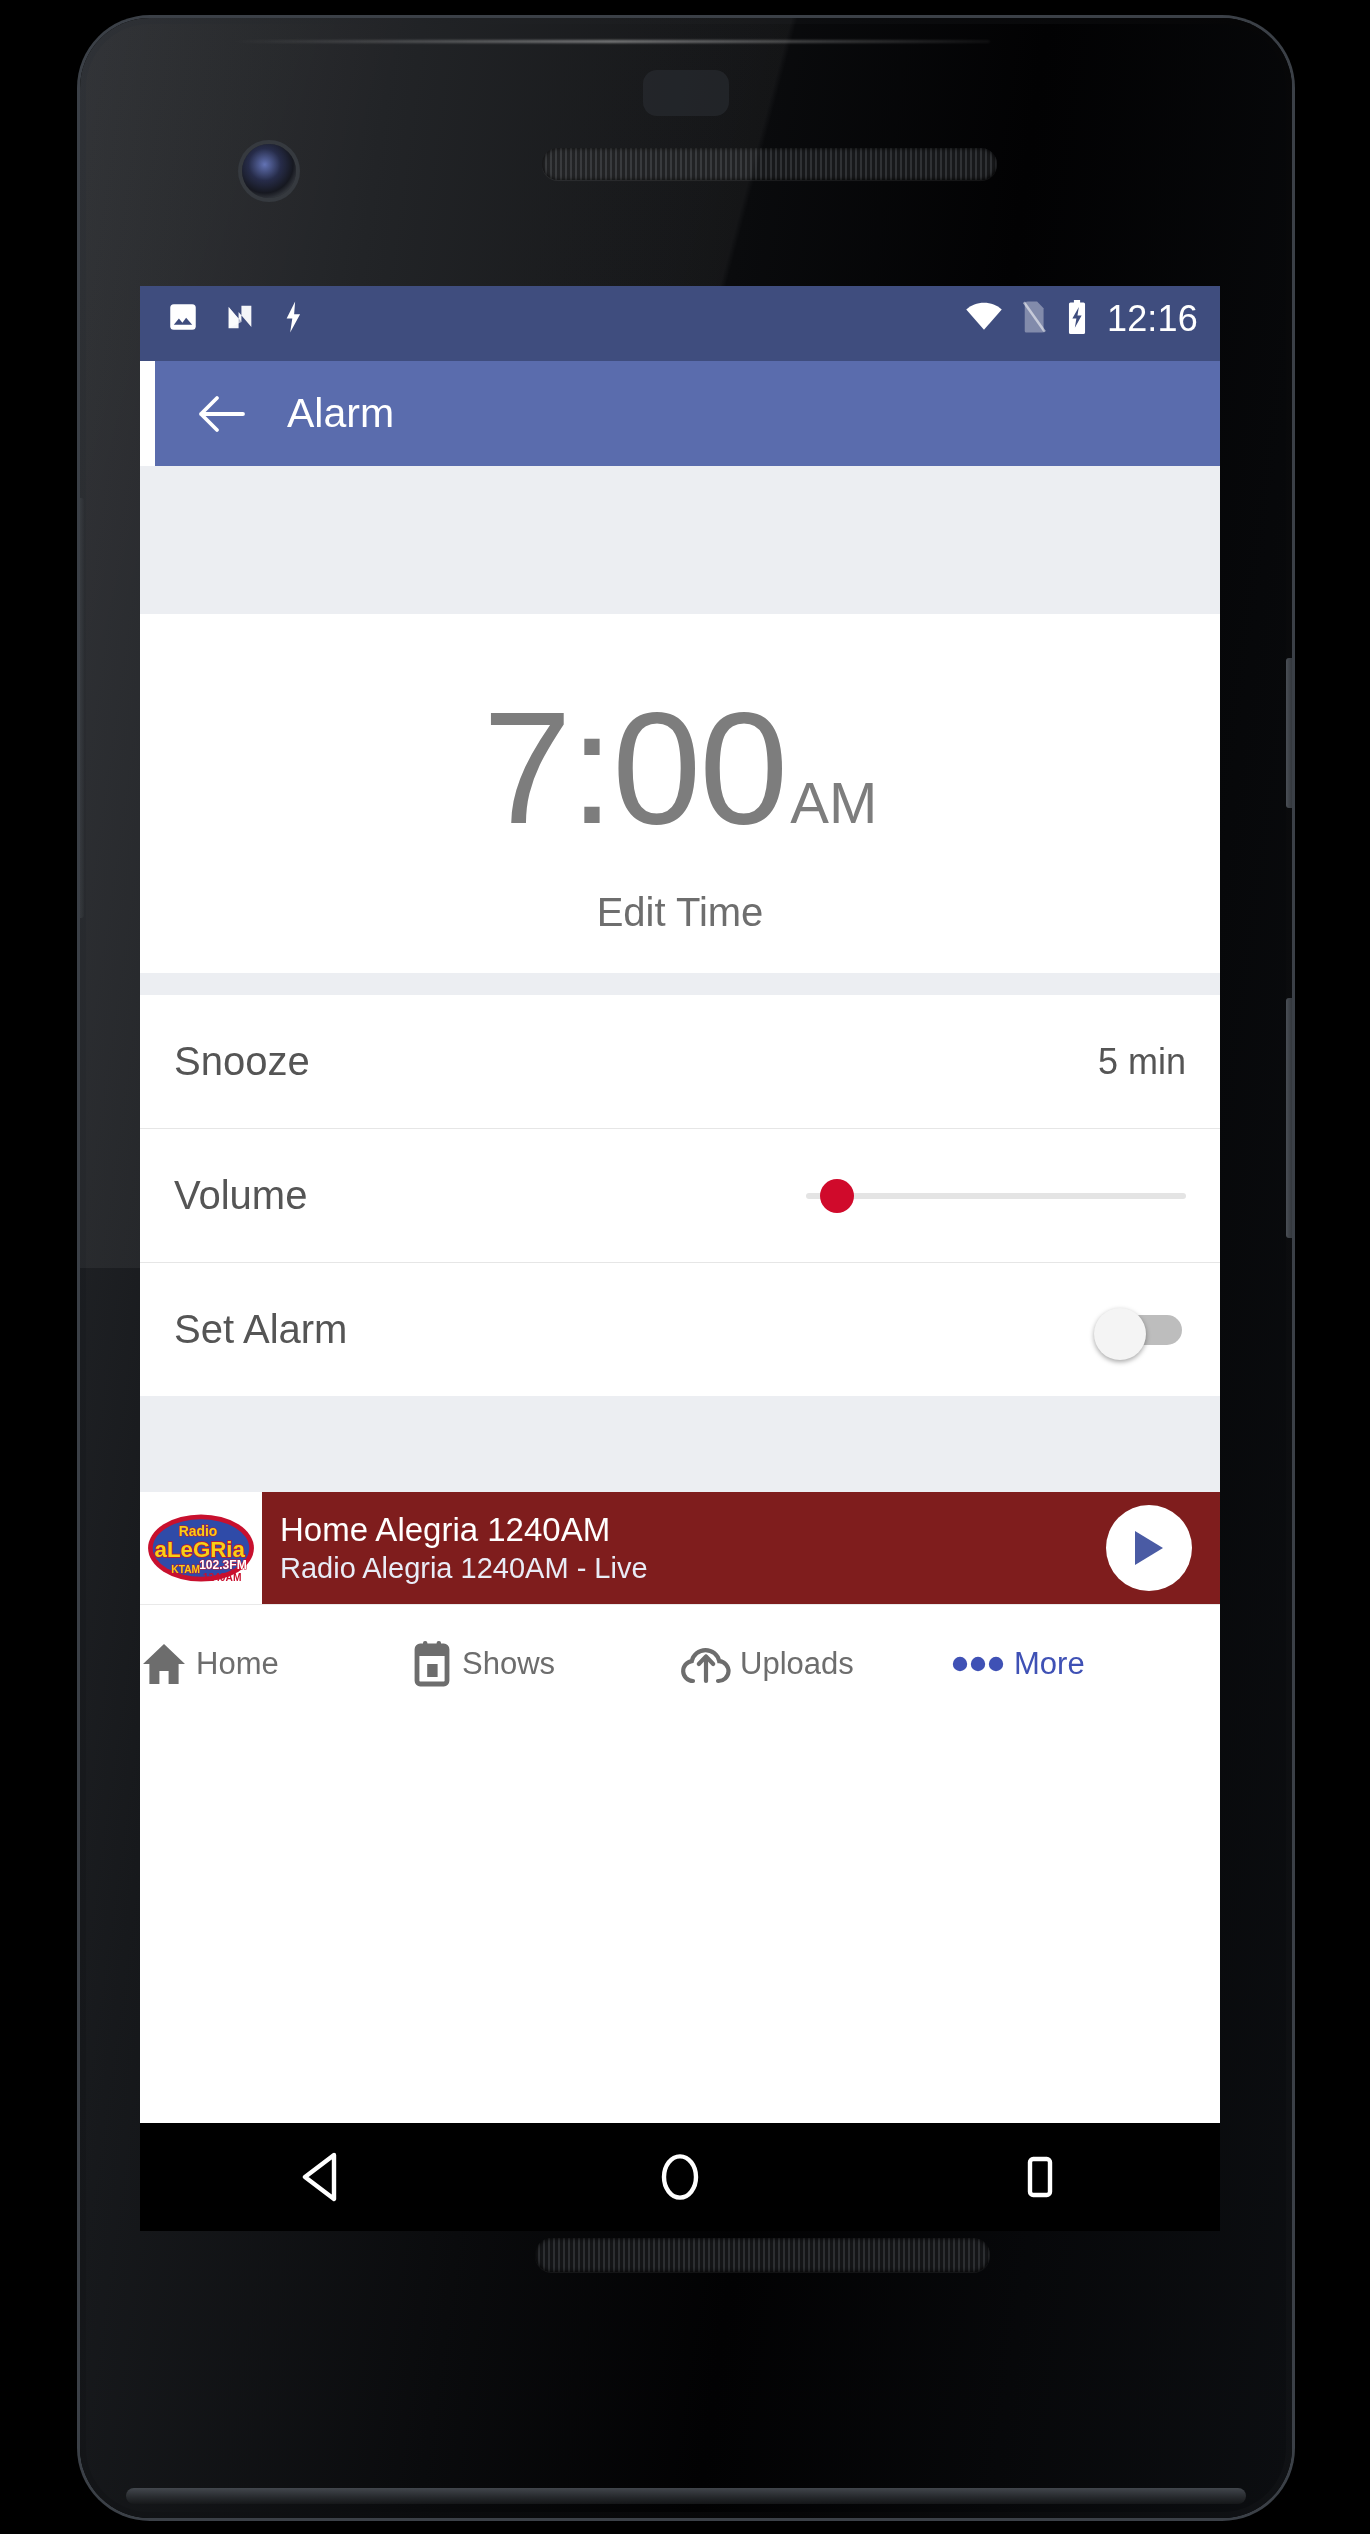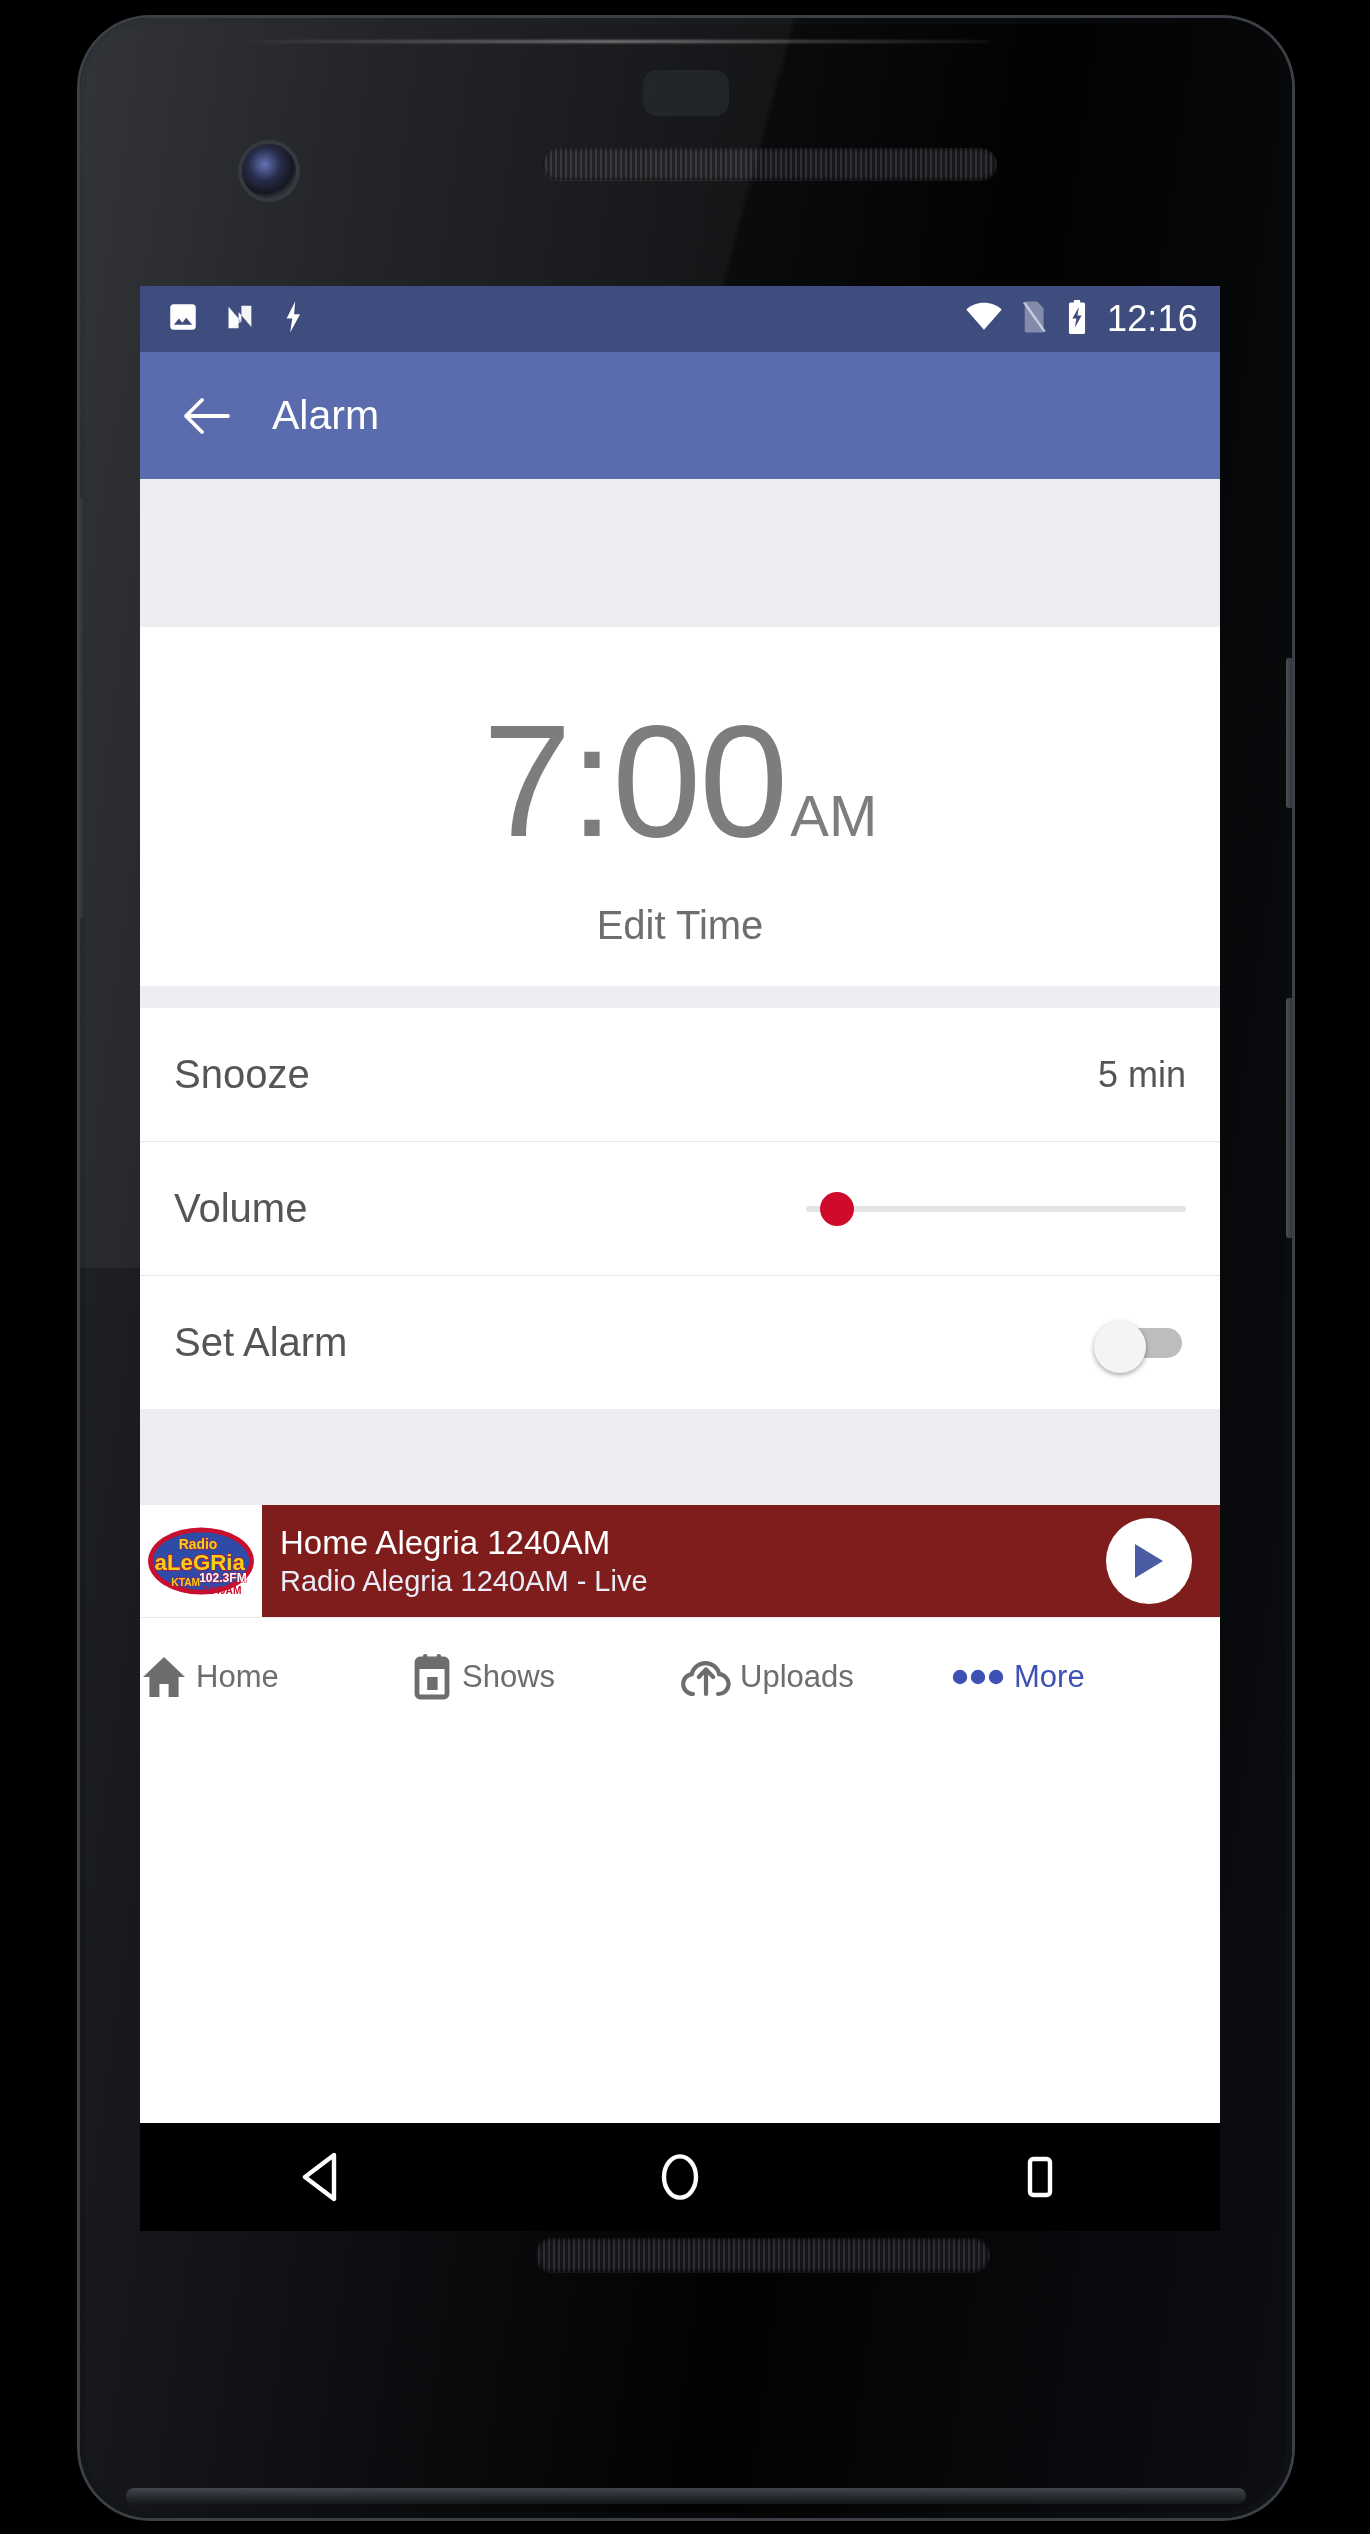--- a/index.html
+++ b/index.html
@@ -48,28 +48,28 @@
     box-shadow:inset 0 0 4px #000, 0 1px 1px rgba(255,255,255,.07);}
 
   
   .screen{
     position:absolute;left:140px;top:286px;width:1080px;height:1837px;
     background:#fff;overflow:hidden;
   }
 
   
   .statusbar{height:66px;background:#3f4d7e;display:flex;align-items:center;
-    padding:0 22px 0 26px;color:#fff;position:relative;}
+    padding:0 22px 9px 26px;color:#fff;position:relative;}
   .sb-left{display:flex;align-items:center;gap:22px;}
   .sb-right{margin-left:auto;display:flex;align-items:center;gap:18px;}
   .sb-time{font-size:36px;letter-spacing:.2px;}
   .sb-icn{display:block;}
 
   
-  .appbar{height:105px;background:#5a6cad;display:flex;align-items:center;padding:11px 28px;}
+  .appbar{height:105px;background:#5a6cad;display:flex;align-items:center;padding:0 28px;margin-left:15px;}
   .back-btn{width:76px;height:76px;display:flex;align-items:center;justify-content:center;cursor:pointer;}
   .appbar-title{color:#fff;font-size:41px;margin-left:28px;font-weight:400;}
 
   
   .gapblock{background:#eceef2;}
   .card{background:#fff;}
 
   .time-wrap{padding:74px 0 38px;text-align:center;}
   .big-time{color:#7d7d7d;font-size:160px;line-height:1;letter-spacing:-2px;font-weight:300;
     display:inline-flex;align-items:baseline;justify-content:center;}

